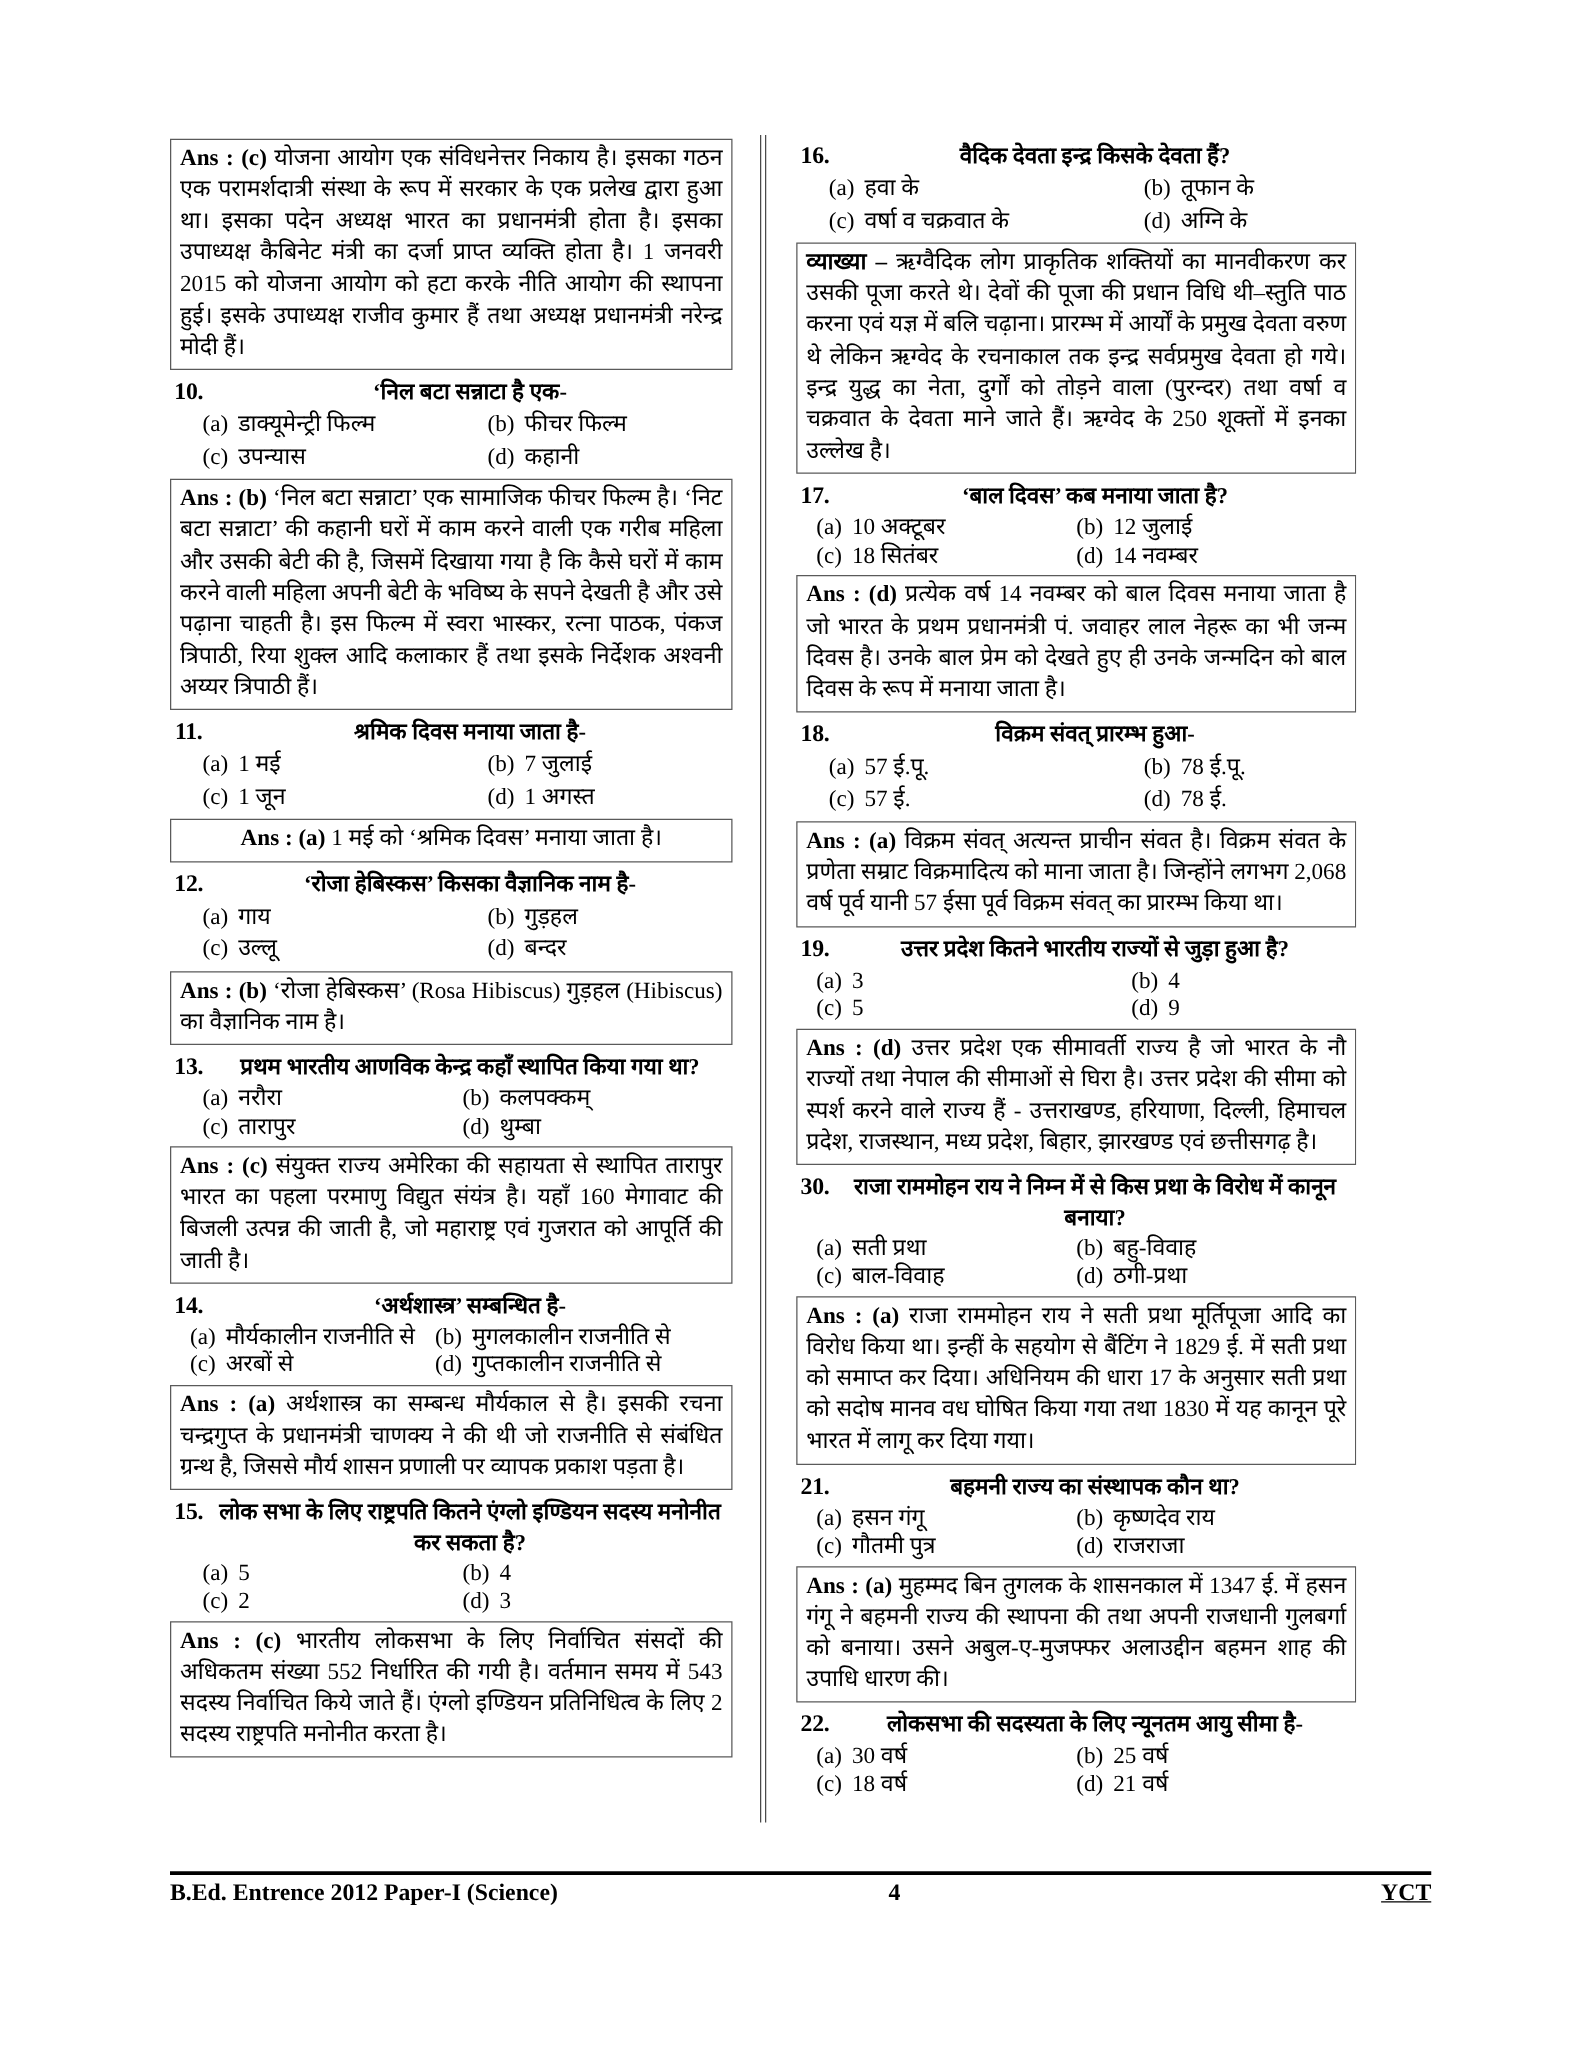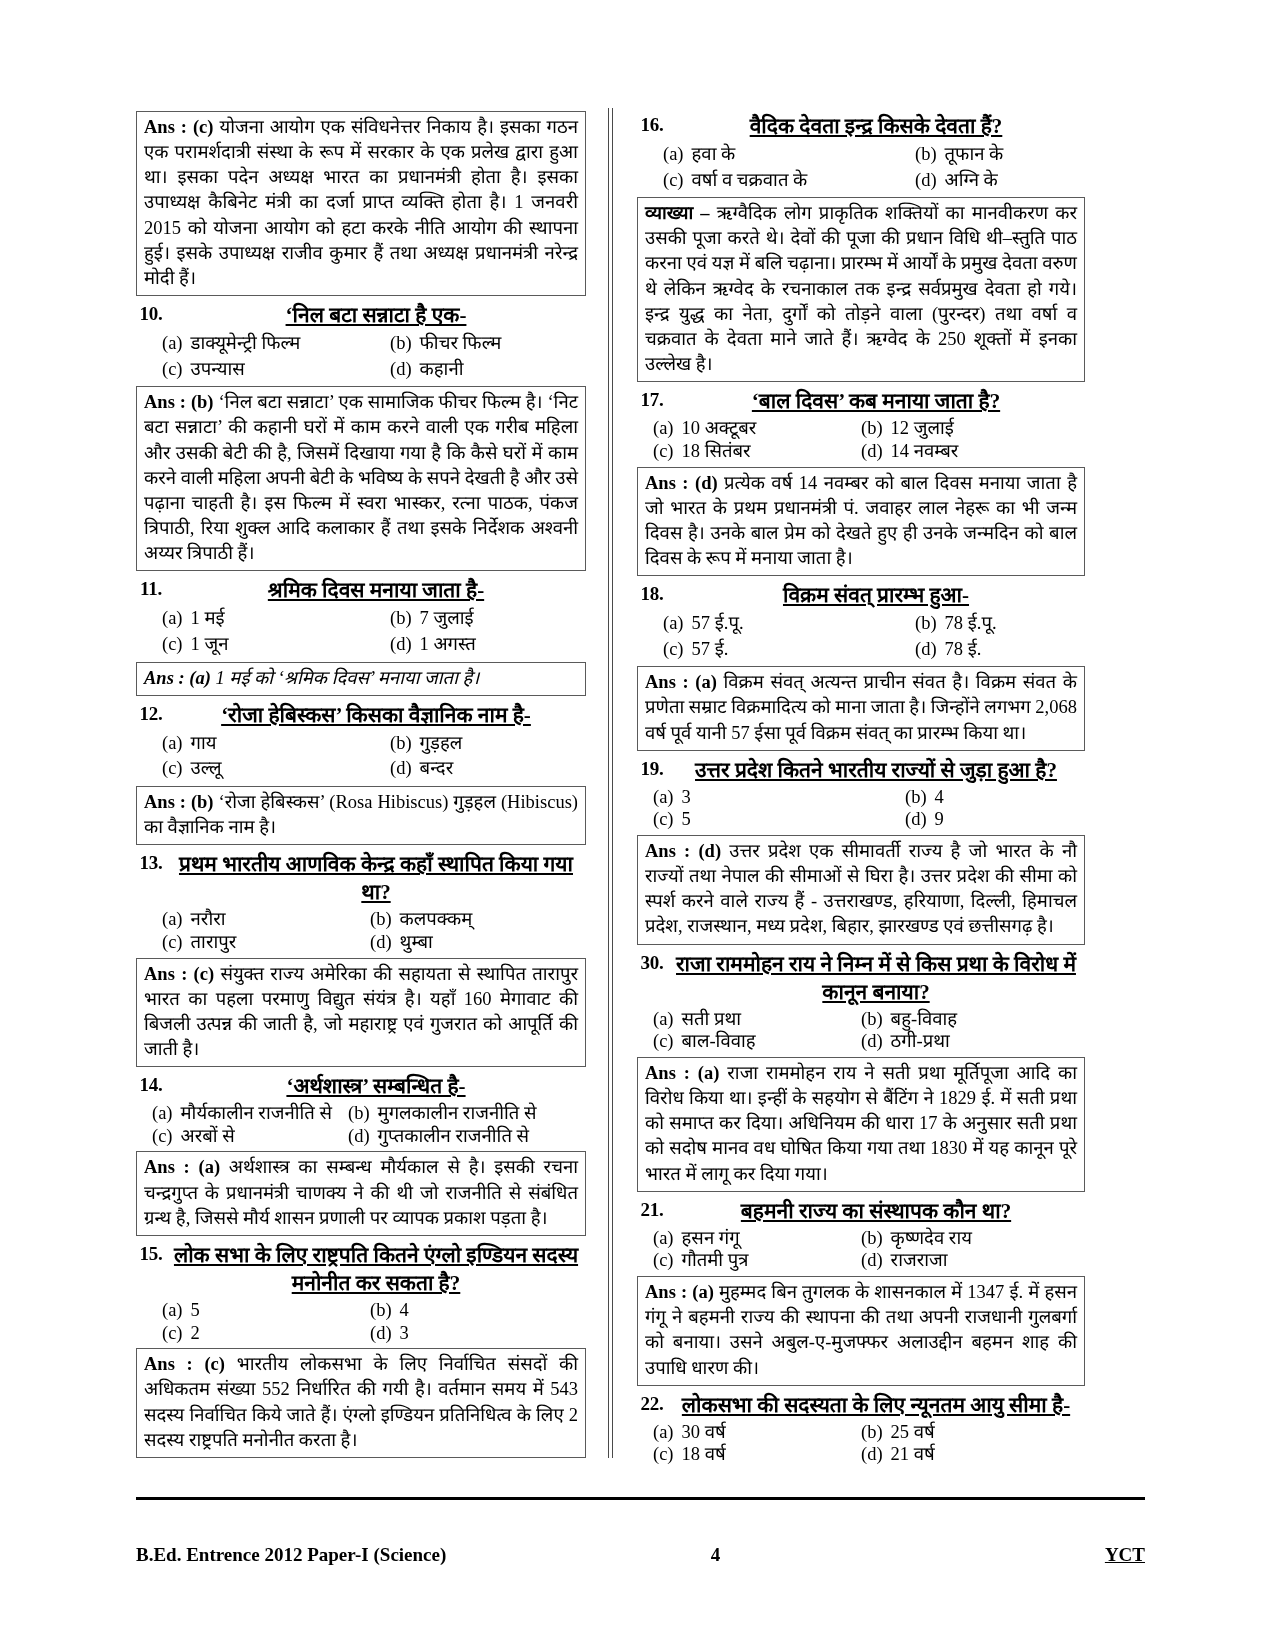--- a/index.html
+++ b/index.html
@@ -61,24 +61,23 @@
   .q-num {
     font-weight: bold;
     font-size: 19px;
     line-height: 1.32;
     min-width: 30px;
     flex: 0 0 auto;
     letter-spacing: -0.2px;
   }
   .q-text {
     font-weight: bold;
-    font-size: 21px;
+    font-size: 18px;
     line-height: 1.34;
     flex: 1 1 auto;
-    text-decoration: underline;
   }
 
   
   .opts {
     margin: 1px 0 4px 0;
     padding-left: 26px;
   }
   .opt-row {
     display: flex;
     flex-direction: row;
@@ -111,41 +110,40 @@
     border: 1.4px solid #5a5a5a;
     padding: 3px 7px 4px 7px;
     margin: 3px 0 5px 0;
     font-size: 18.5px;
     line-height: 1.36;
     text-align: justify;
     text-justify: inter-word;
     box-sizing: border-box;
   }
   .ansbox .lbl { font-weight: bold; }
-  .ansbox.one-line { text-align: left; font-style: italic; }
+  .ansbox.one-line { text-align: center; }
 
   
   .footer-rule {
     position: absolute;
     left: 136px;
     right: 130px;
     top: 1497px;
     border-top: 3.2px solid #000;
   }
   .footer {
     position: absolute;
     left: 136px;
     right: 130px;
     top: 1504px;
     display: flex;
     flex-direction: row;
     align-items: baseline;
     font-weight: bold;
     font-size: 19px;
-    margin-top: 40px;
   }
   .footer-left { flex: 0 0 auto; }
   .footer-center { flex: 1 1 auto; text-align: center; padding-right: 120px;}
   .footer-right { flex: 0 0 auto; text-decoration: underline; }
 </style>
 </head>
 <body>
 
 <div class="page">
   <div class="columns">

